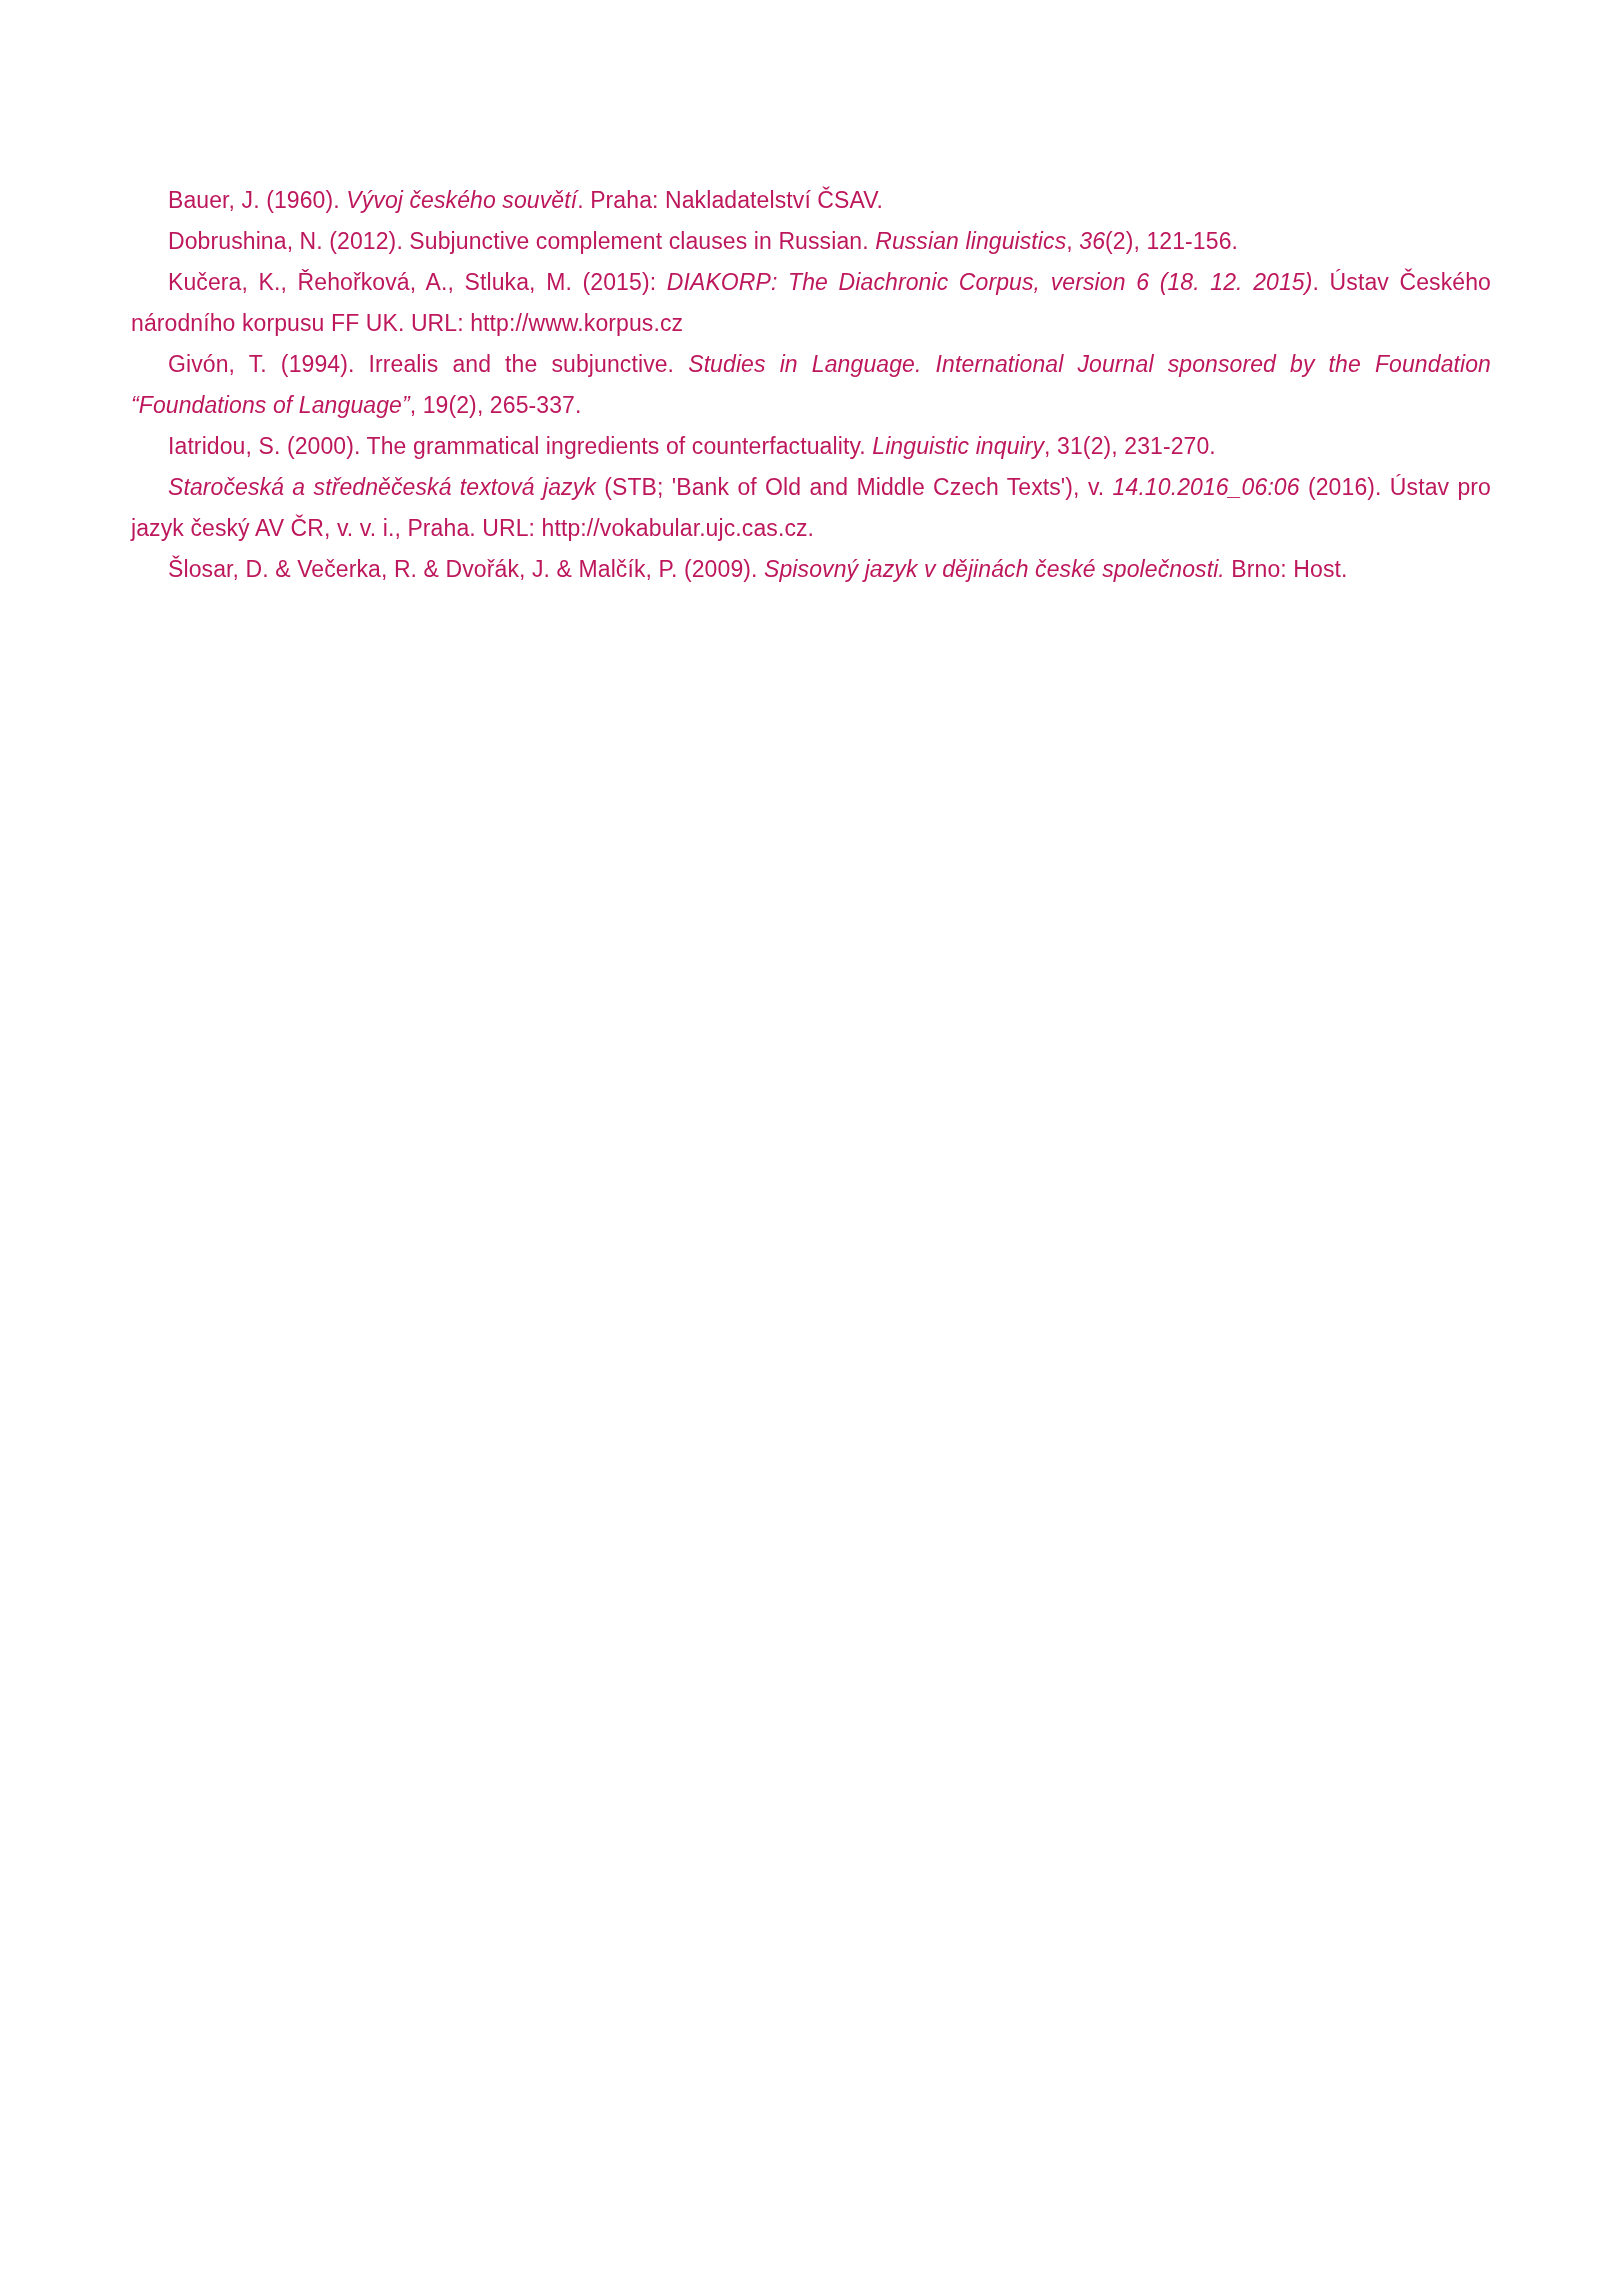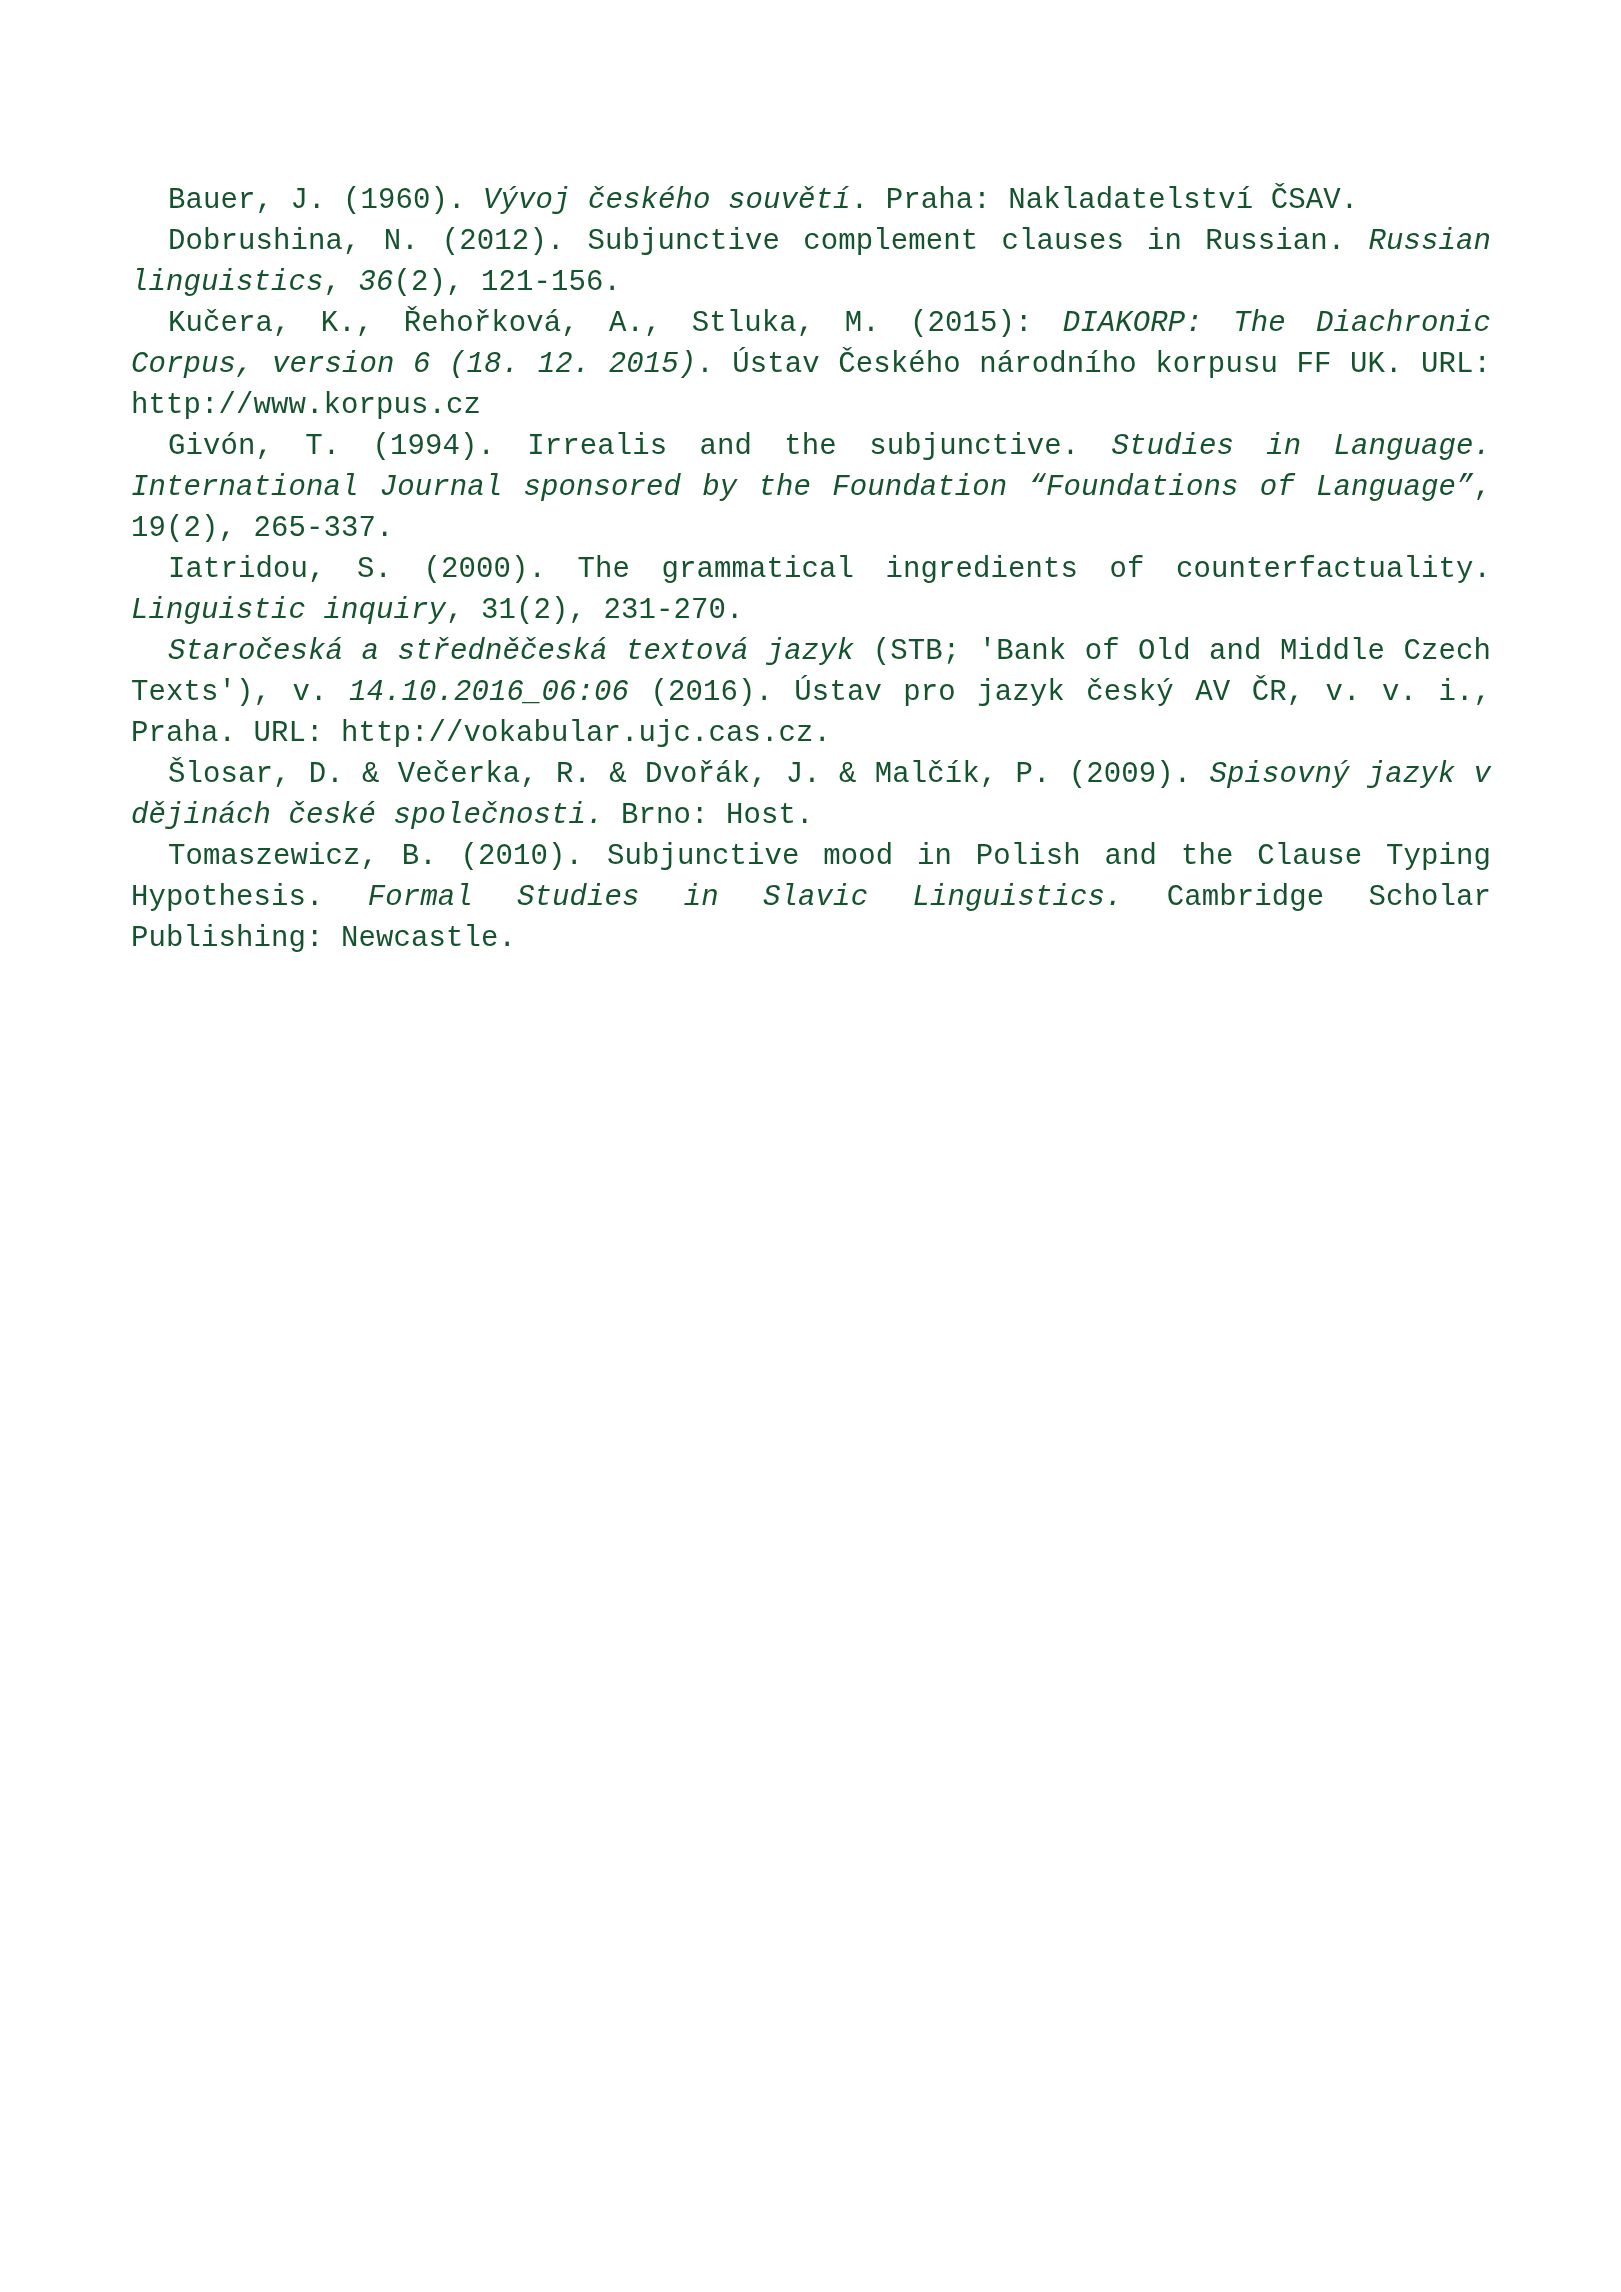--- a/index.html
+++ b/index.html
@@ -15,24 +15,24 @@
     box-sizing: border-box;
     padding: 180px 130px 0 131px;
     overflow: hidden;
   }
   .references {
     width: 100%;
   }
   p.ref {
     margin: 0;
     padding: 0;
-    font-family: Liberation Mono, monospace;
-    font-size: 29px;
+    font-family: Liberation Sans, sans-serif;
+    font-size: 23px;
     line-height: 41px;
-    color: #14532d;
+    color: #be185d;
     text-align: justify;
     text-indent: 37px;
     letter-spacing: 0.1px;
   }
   p.ref span.it {
     font-style: italic;
   }
   p.ref span.rm {
     font-style: normal;
   }
@@ -42,16 +42,15 @@
 
 <div class="page">
   <div class="references">
       <p class="ref"><span class="rm">Bauer, J. (1960). </span><span class="it">Vývoj českého souvětí</span><span class="rm">. Praha: Nakladatelství ČSAV.</span></p>
       <p class="ref"><span class="rm">Dobrushina, N. (2012). Subjunctive complement clauses in Russian. </span><span class="it">Russian linguistics</span><span class="rm">, </span><span class="it">36</span><span class="rm">(2), 121-156.</span></p>
       <p class="ref"><span class="rm">Kučera, K., Řehořková, A., Stluka, M. (2015): </span><span class="it">DIAKORP: The Diachronic Corpus, version 6 (18. 12. 2015)</span><span class="rm">. Ústav Českého národního korpusu FF UK. URL: http://www.korpus.cz</span></p>
       <p class="ref"><span class="rm">Givón, T. (1994). Irrealis and the subjunctive. </span><span class="it">Studies in Language. International Journal sponsored by the Foundation “Foundations of Language”</span><span class="rm">, 19(2), 265-337.</span></p>
       <p class="ref"><span class="rm">Iatridou, S. (2000). The grammatical ingredients of counterfactuality. </span><span class="it">Linguistic inquiry</span><span class="rm">, 31(2), 231-270.</span></p>
       <p class="ref"><span class="it">Staročeská a středněčeská textová jazyk</span><span class="rm"> (STB; 'Bank of Old and Middle Czech Texts'), v. </span><span class="it">14.10.2016_06:06</span><span class="rm"> (2016). Ústav pro jazyk český AV ČR, v. v. i., Praha. URL: http://vokabular.ujc.cas.cz.</span></p>
       <p class="ref"><span class="rm">Šlosar, D. &amp; Večerka, R. &amp; Dvořák, J. &amp; Malčík, P. (2009). </span><span class="it">Spisovný jazyk v dějinách české společnosti.</span><span class="rm"> Brno: Host.</span></p>
-      <p class="ref"><span class="rm">Tomaszewicz, B. (2010). Subjunctive mood in Polish and the Clause Typing Hypothesis. </span><span class="it">Formal Studies in Slavic Linguistics.</span><span class="rm"> Cambridge Scholar Publishing: Newcastle.</span></p>
     </div>
 </div>
 
 
 </body></html>

